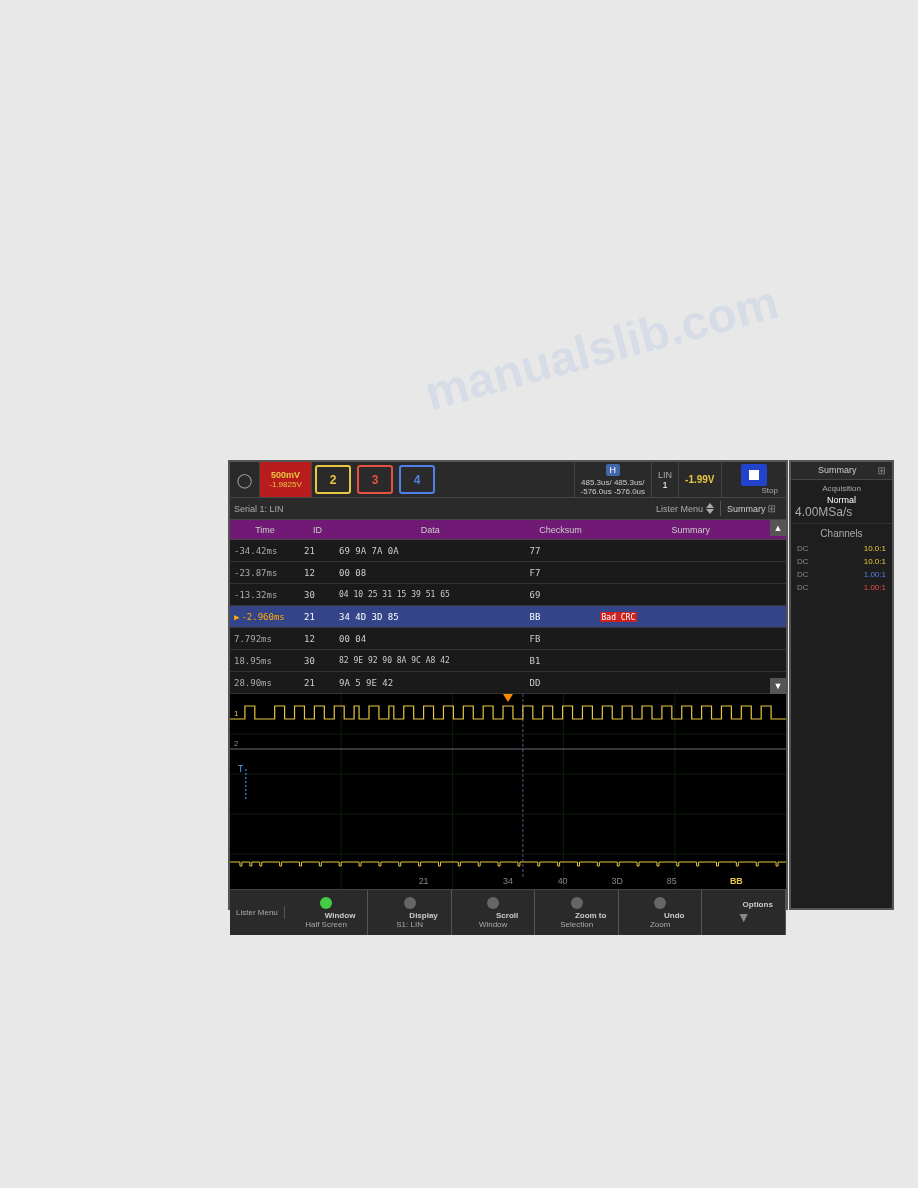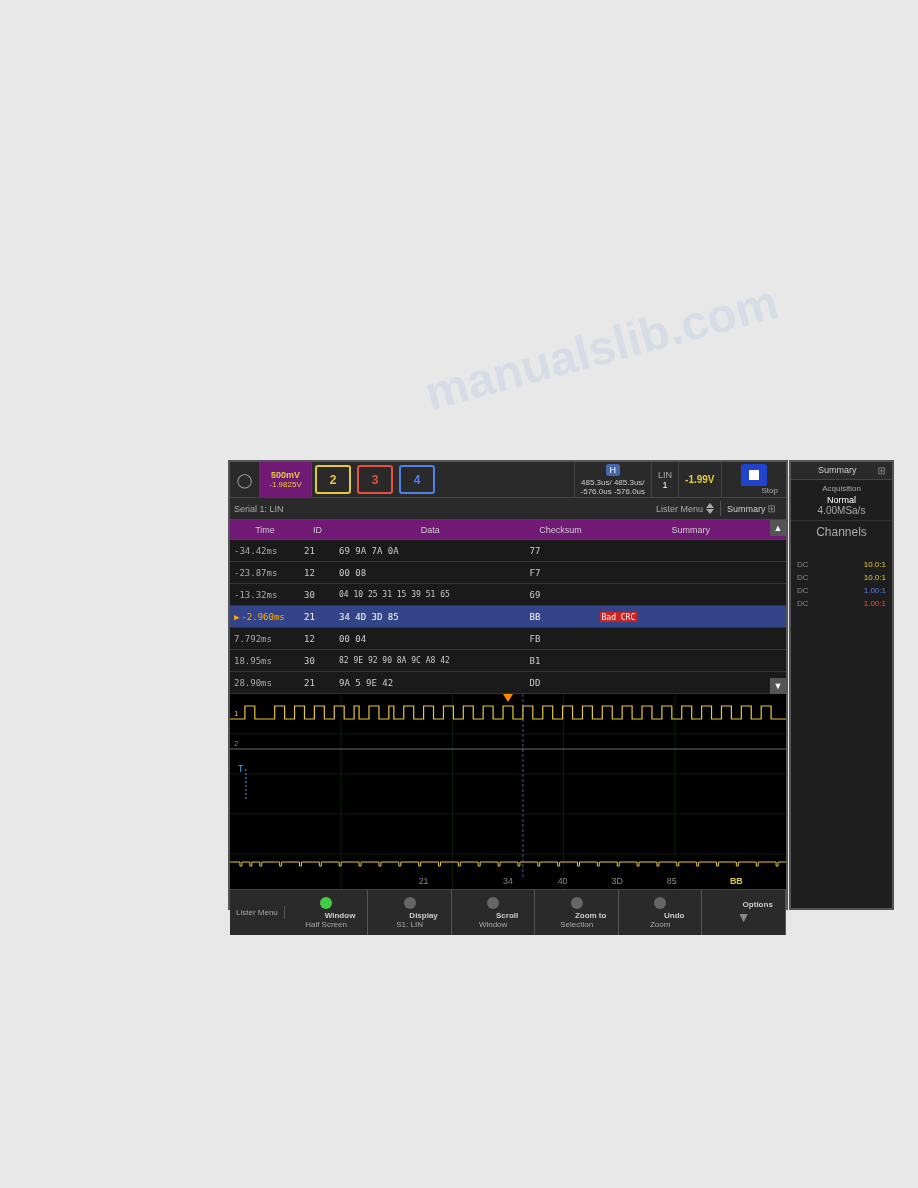--- a/index.html
+++ b/index.html
@@ -34,21 +34,21 @@
     .ch-btn {
       display: flex;
       flex-direction: column;
       align-items: center;
       justify-content: center;
       padding: 2px 6px;
       border-right: 1px solid #444;
       min-width: 52px;
       cursor: pointer;
     }
-    .ch1 { background: #701a75; }
+    .ch1 { background: #b91c1c; }
     .ch-value { font-size: 9px; font-weight: bold; }
     .ch-mv { color: #e8c840; }
     .ch-vval { color: #e8c840; font-size: 8px; }
 
     .nav-icon {
       display: flex; align-items: center; justify-content: center;
       width: 30px; border-right: 1px solid #444; color: #aaa; font-size: 14px;
       cursor: pointer;
     }
 
@@ -219,24 +219,24 @@
       border-bottom: 1px solid #444;
       text-align: center;
     }
 
     .acq-section {
       padding: 4px;
       border-bottom: 1px solid #333;
     }
     .acq-label { color: #aaa; font-size: 8px; text-align: center; margin-bottom: 2px; }
     .acq-value { color: white; font-size: 9px; text-align: center; }
-    .acq-rate { color: #aaa; font-size: 10px; text-align: center; }
+    .acq-rate { color: #aaa; font-size: 12px; text-align: left; }
 
     .ch-info-section { padding: 4px; }
-    .ch-info-label { color: #aaa; font-size: 12px; text-align: center; margin-bottom: 20px; }
+    .ch-info-label { color: #aaa; font-size: 10px; text-align: center; margin-bottom: 4px; }
     .ch-info-row {
       display: flex; align-items: center; justify-content: space-between;
       margin-bottom: 2px; padding: 1px 2px;
     }
     .ch-info-type { color: #888; font-size: 8px; width: 20px; }
     .ch-info-val { font-size: 8px; }
     .c1 { color: #e8c840; }
     .c2 { color: #e8c840; }
     .c3 { color: #5080e8; }
     .c4 { color: #e85040; }

